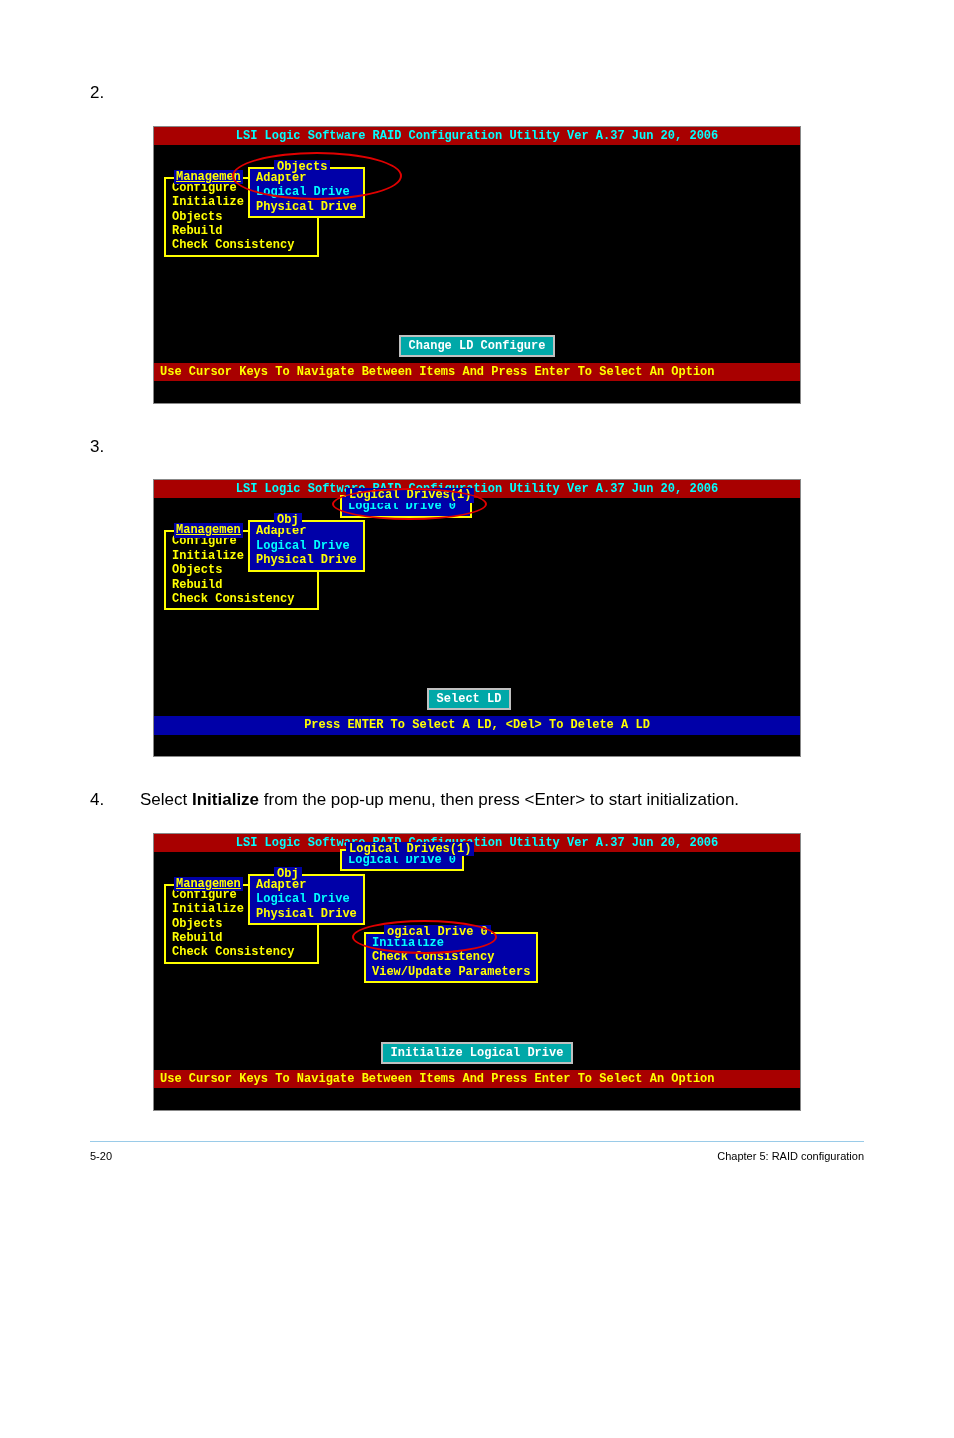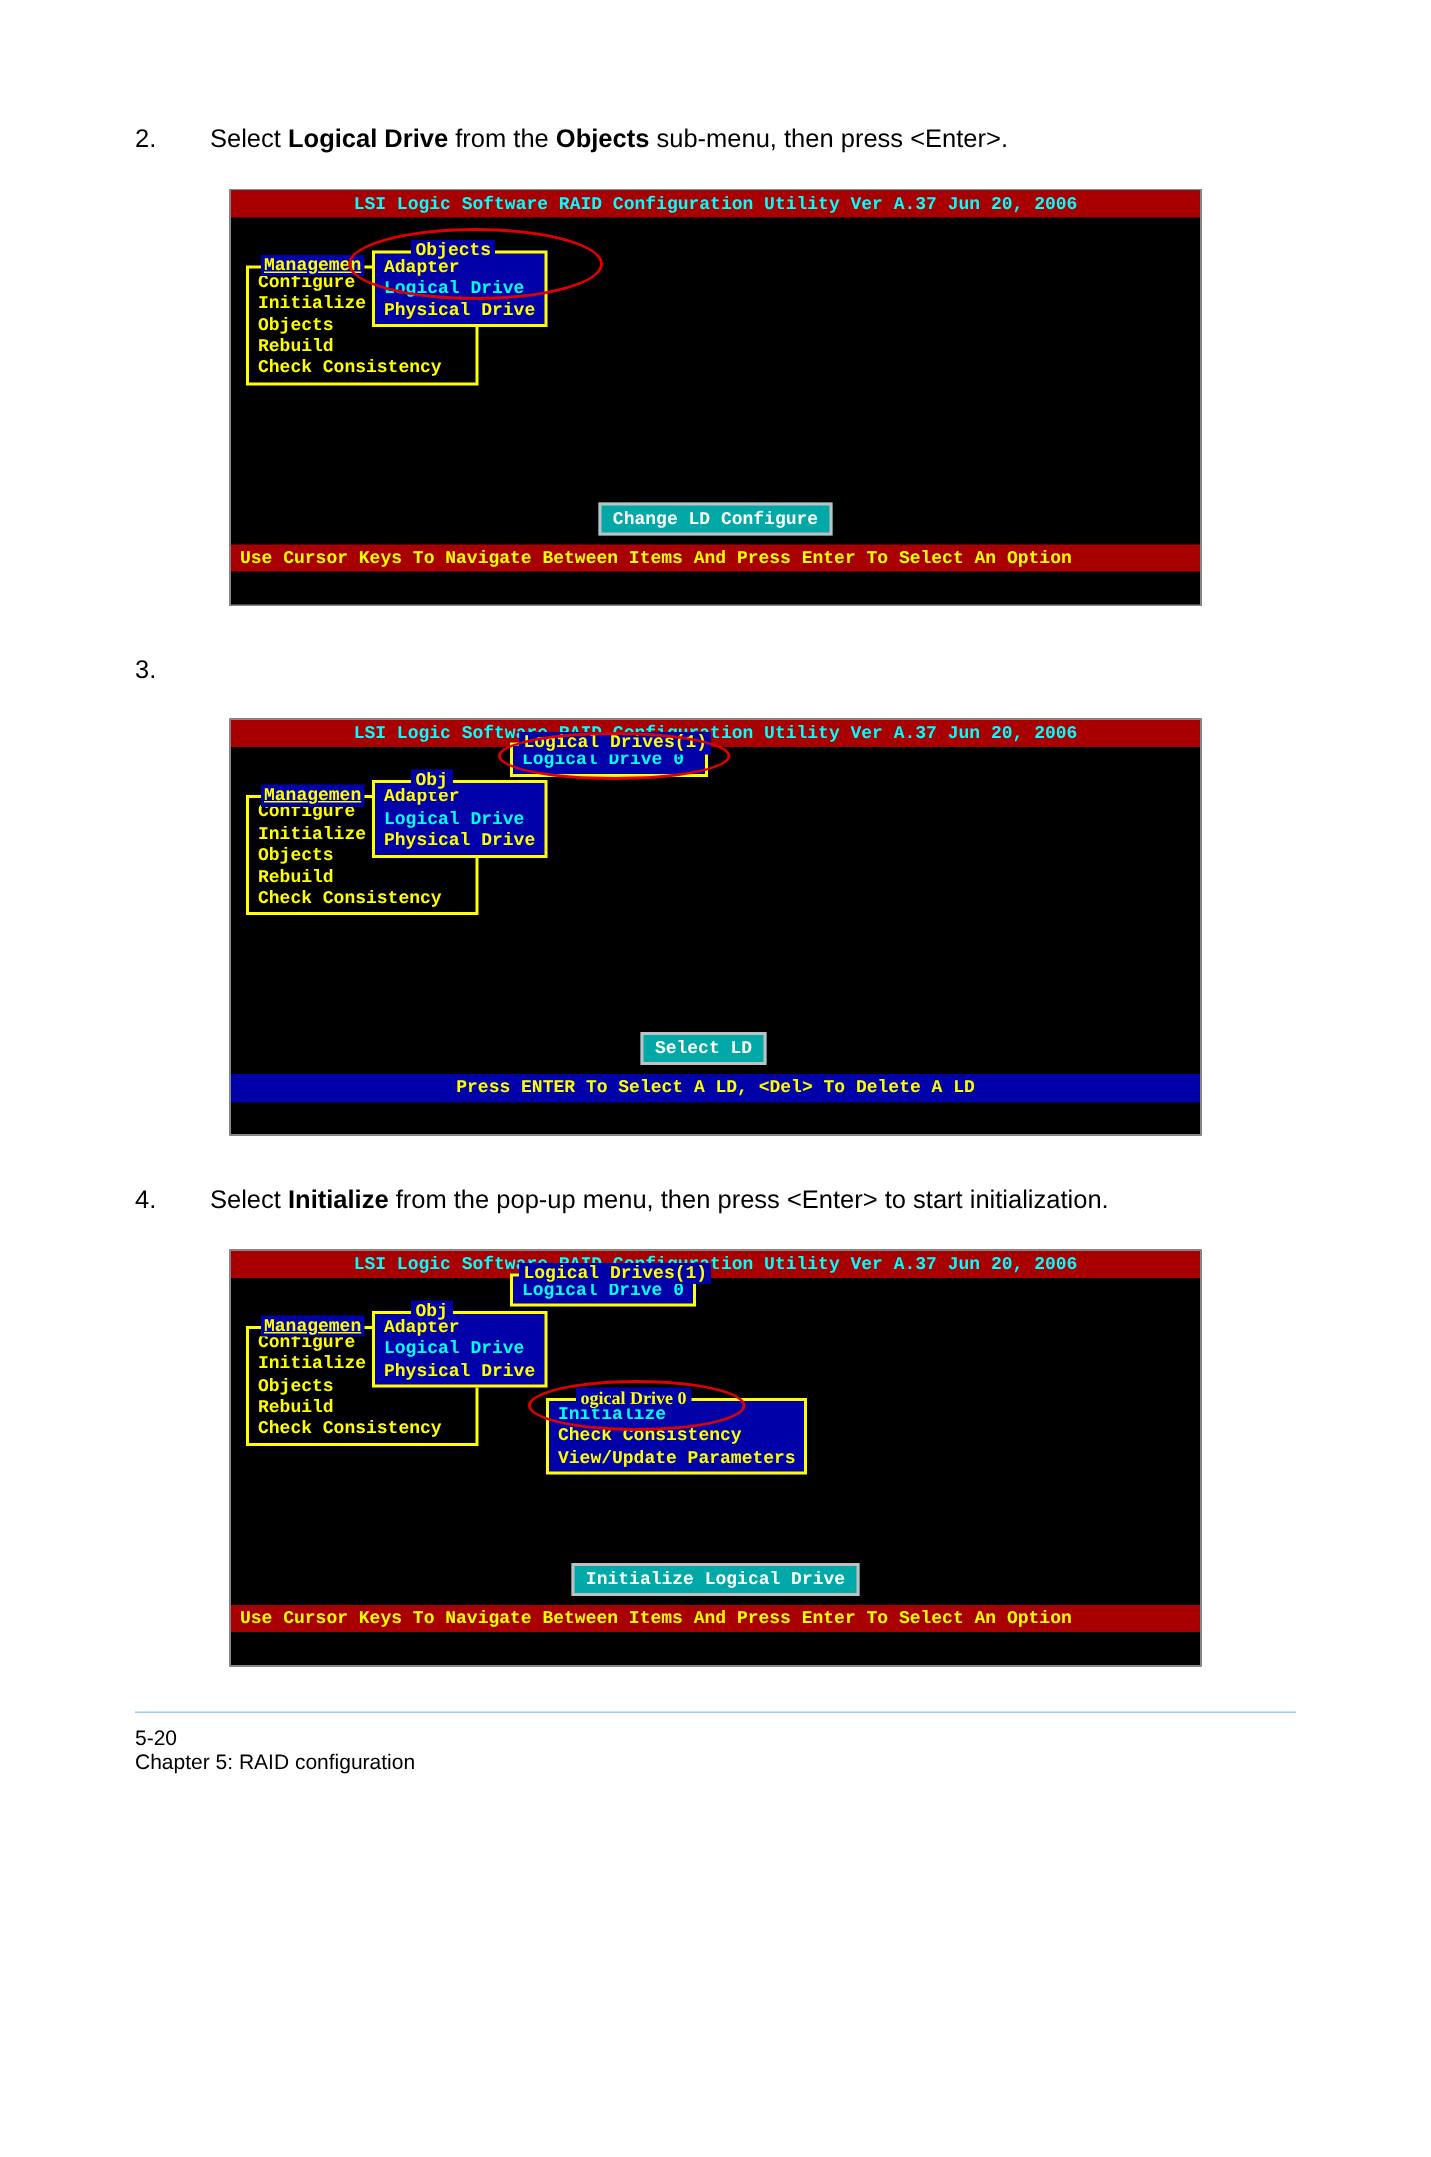--- a/index.html
+++ b/index.html
@@ -135,35 +135,31 @@
     border-radius: 50%;
     pointer-events: none;
     z-index: 50;
   }
   .highlight-item { color: #00ffff; }
   .footer {
     border-top: 1px solid #9acbe8;
     padding-top: 8px;
     display: flex;
     justify-content: space-between;
-    font-size: 14px;
+    font-size: 11px;
     margin-top: 10px;
-    flex-direction: column;
   }
 </style>
 </head>
 <body>
 
 <div class="page">
 
   <div class="step">
     <div class="step-num">2.</div>
-    <div class="step-text">
-      <span>Select </span><b>Logical Drive</b><span> from the </span><b>Objects</b><span> sub-menu, then press &lt;Enter&gt;.</span>
-    </div>
   </div>
 
   <div class="bios-shot" style="height:278px;">
     <div class="bios-titlebar">LSI Logic Software RAID Configuration Utility Ver A.37 Jun 20, 2006</div>
     <div class="bios-body" style="height:218px;">
       <div class="mgmt-box">
         <div class="mgmt-title">Managemen</div>
         <div class="mgmt-items">
           <div>Configure</div>
           <div>Initialize</div>
@@ -253,21 +249,21 @@
           <div>Adapter</div>
           <div class="highlight-item">Logical Drive</div>
           <div>Physical Drive</div>
         </div>
       </div>
       <div class="ld-box" style="left:186px; top:-3px;">
         <div class="ld-title" style="left:4px;">Logical Drives(1)</div>
         <div class="highlight-item">Logical Drive 0</div>
       </div>
       <div class="action-box" style="left:210px; top:80px;">
-        <div class="action-title" style="left:18px;font-family:Liberation Serif, serif;">ogical Drive 0</div>
+        <div class="action-title" style="left:18px;">ogical Drive 0</div>
         <div class="highlight-item">Initialize</div>
         <div>Check Consistency</div>
         <div>View/Update Parameters</div>
       </div>
       <div class="red-oval" style="left:198px; top:68px; width:145px; height:34px;"></div>
       <div class="status-row" style="position:absolute; bottom:4px; left:0; right:0;">
         <div class="status-inner">Initialize Logical Drive</div>
       </div>
     </div>
     <div class="help-bar">Use Cursor Keys To Navigate Between Items And Press Enter To Select An Option</div>

